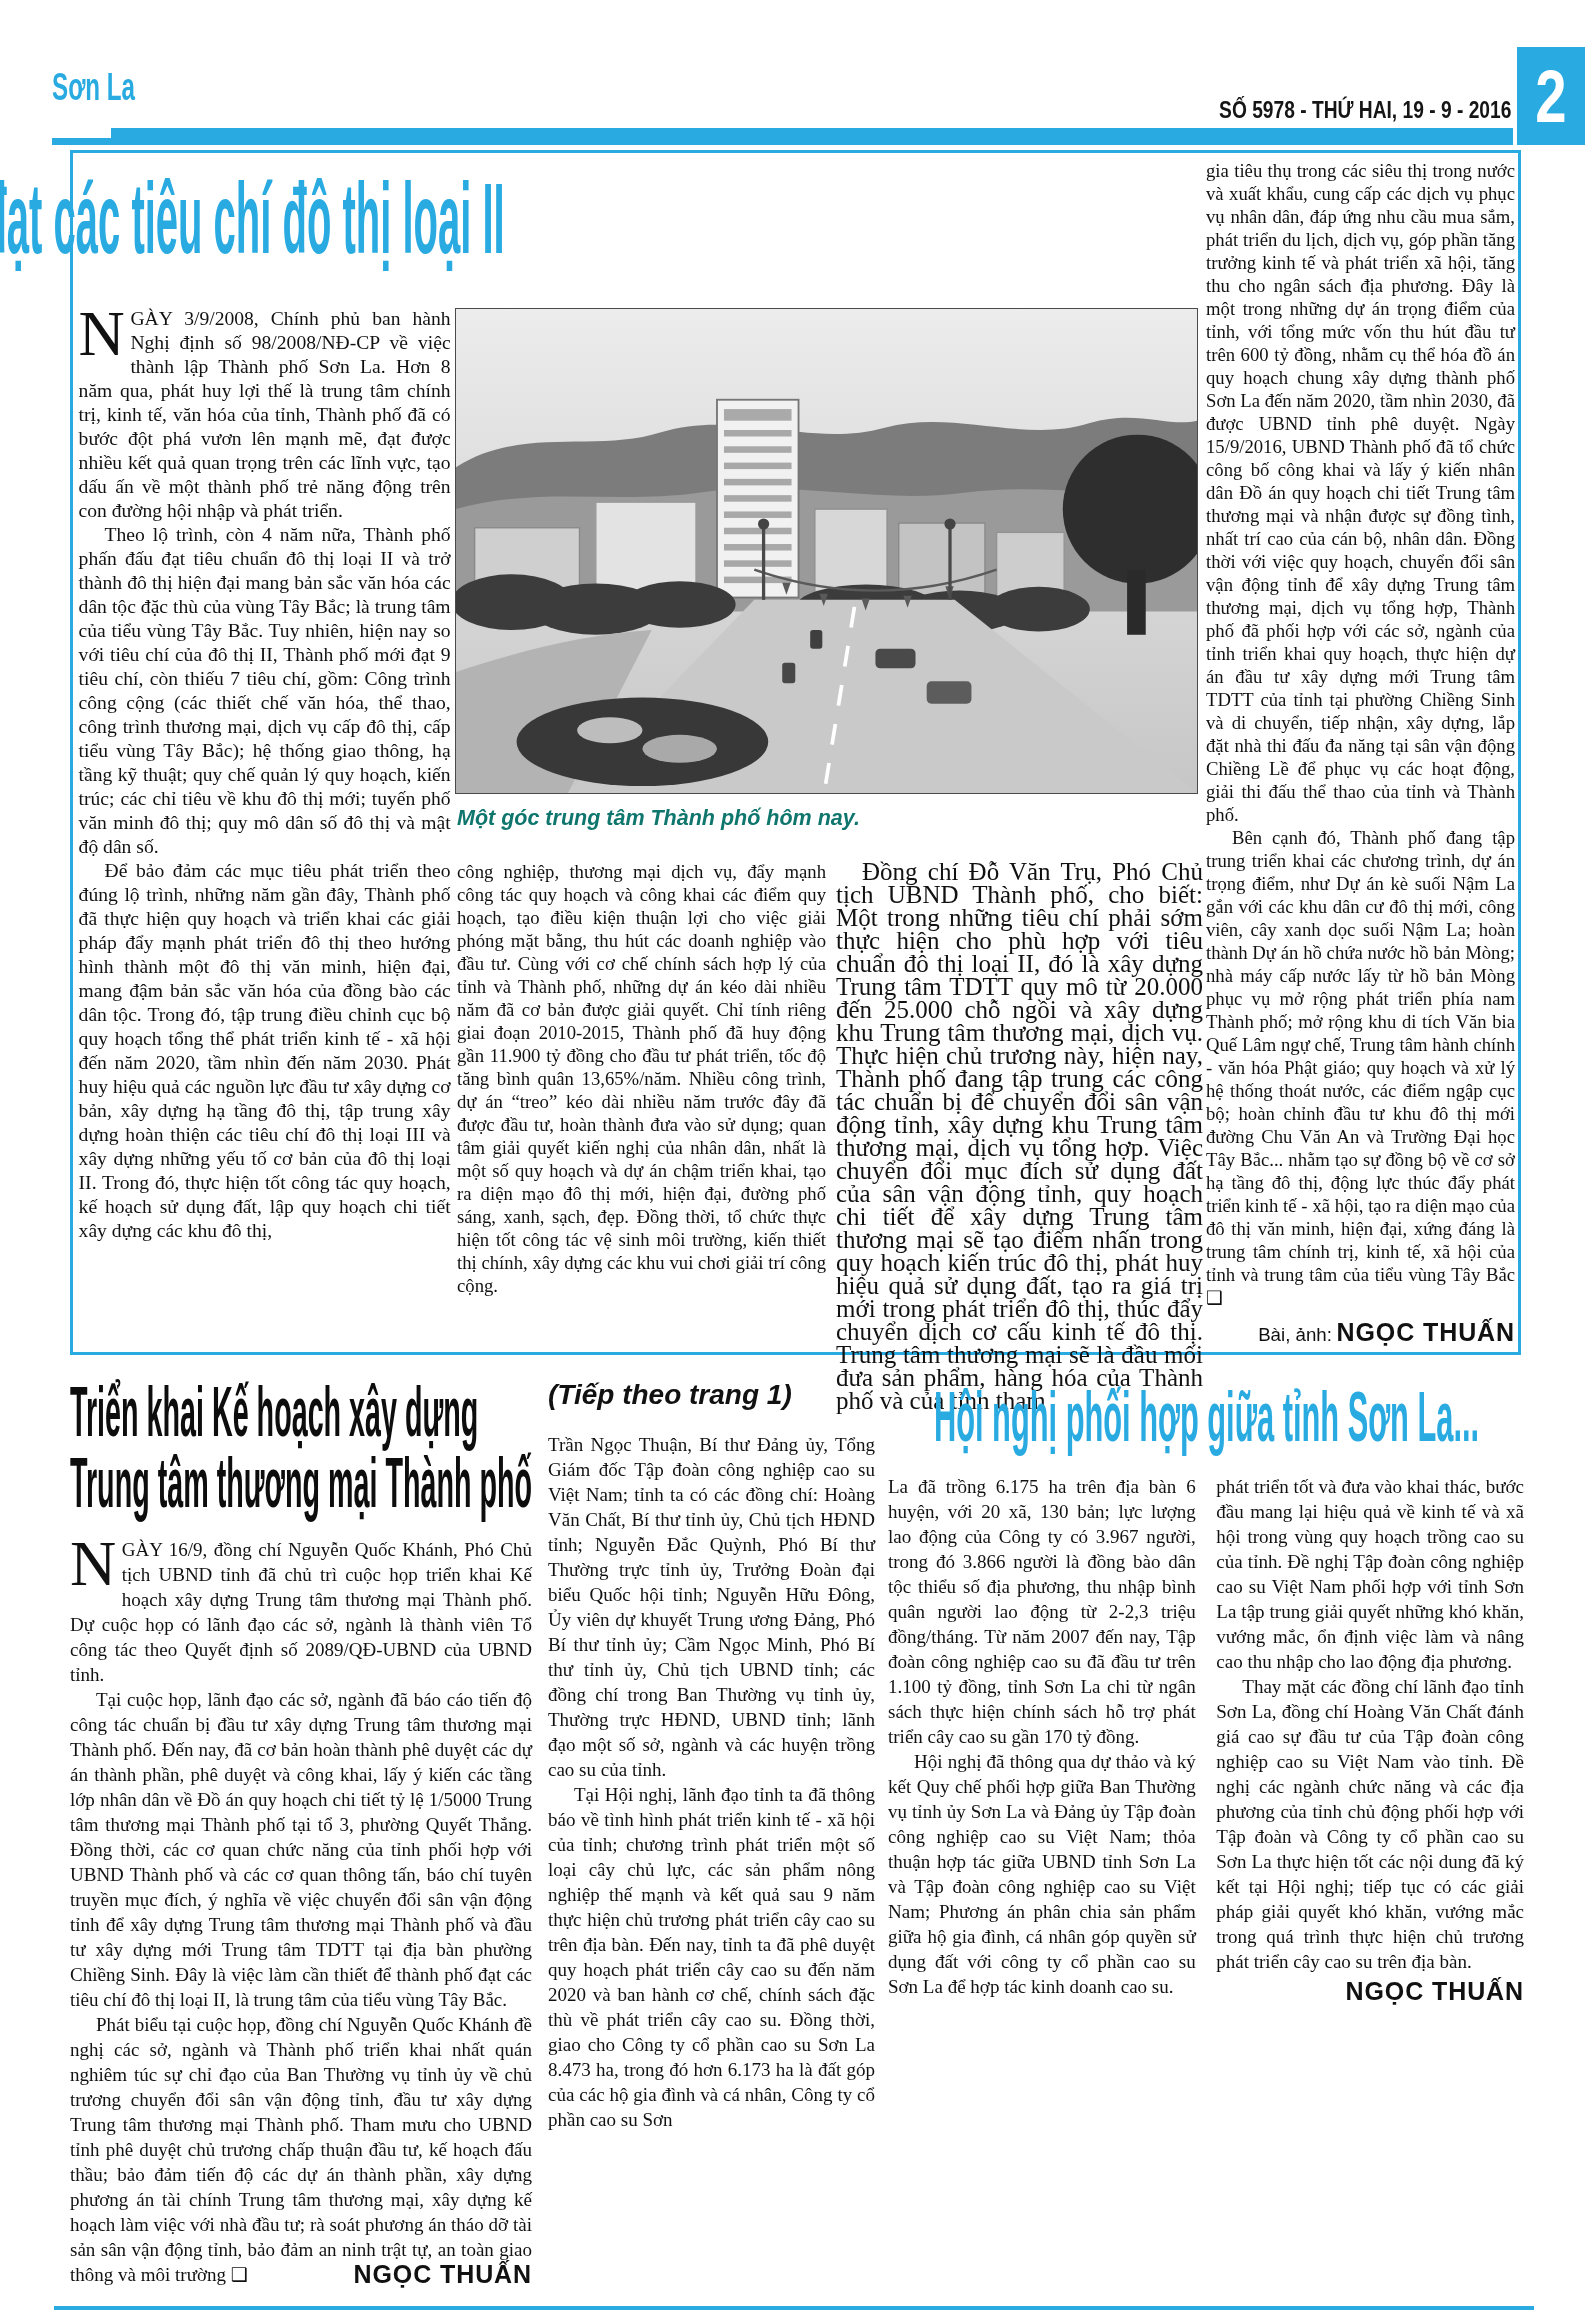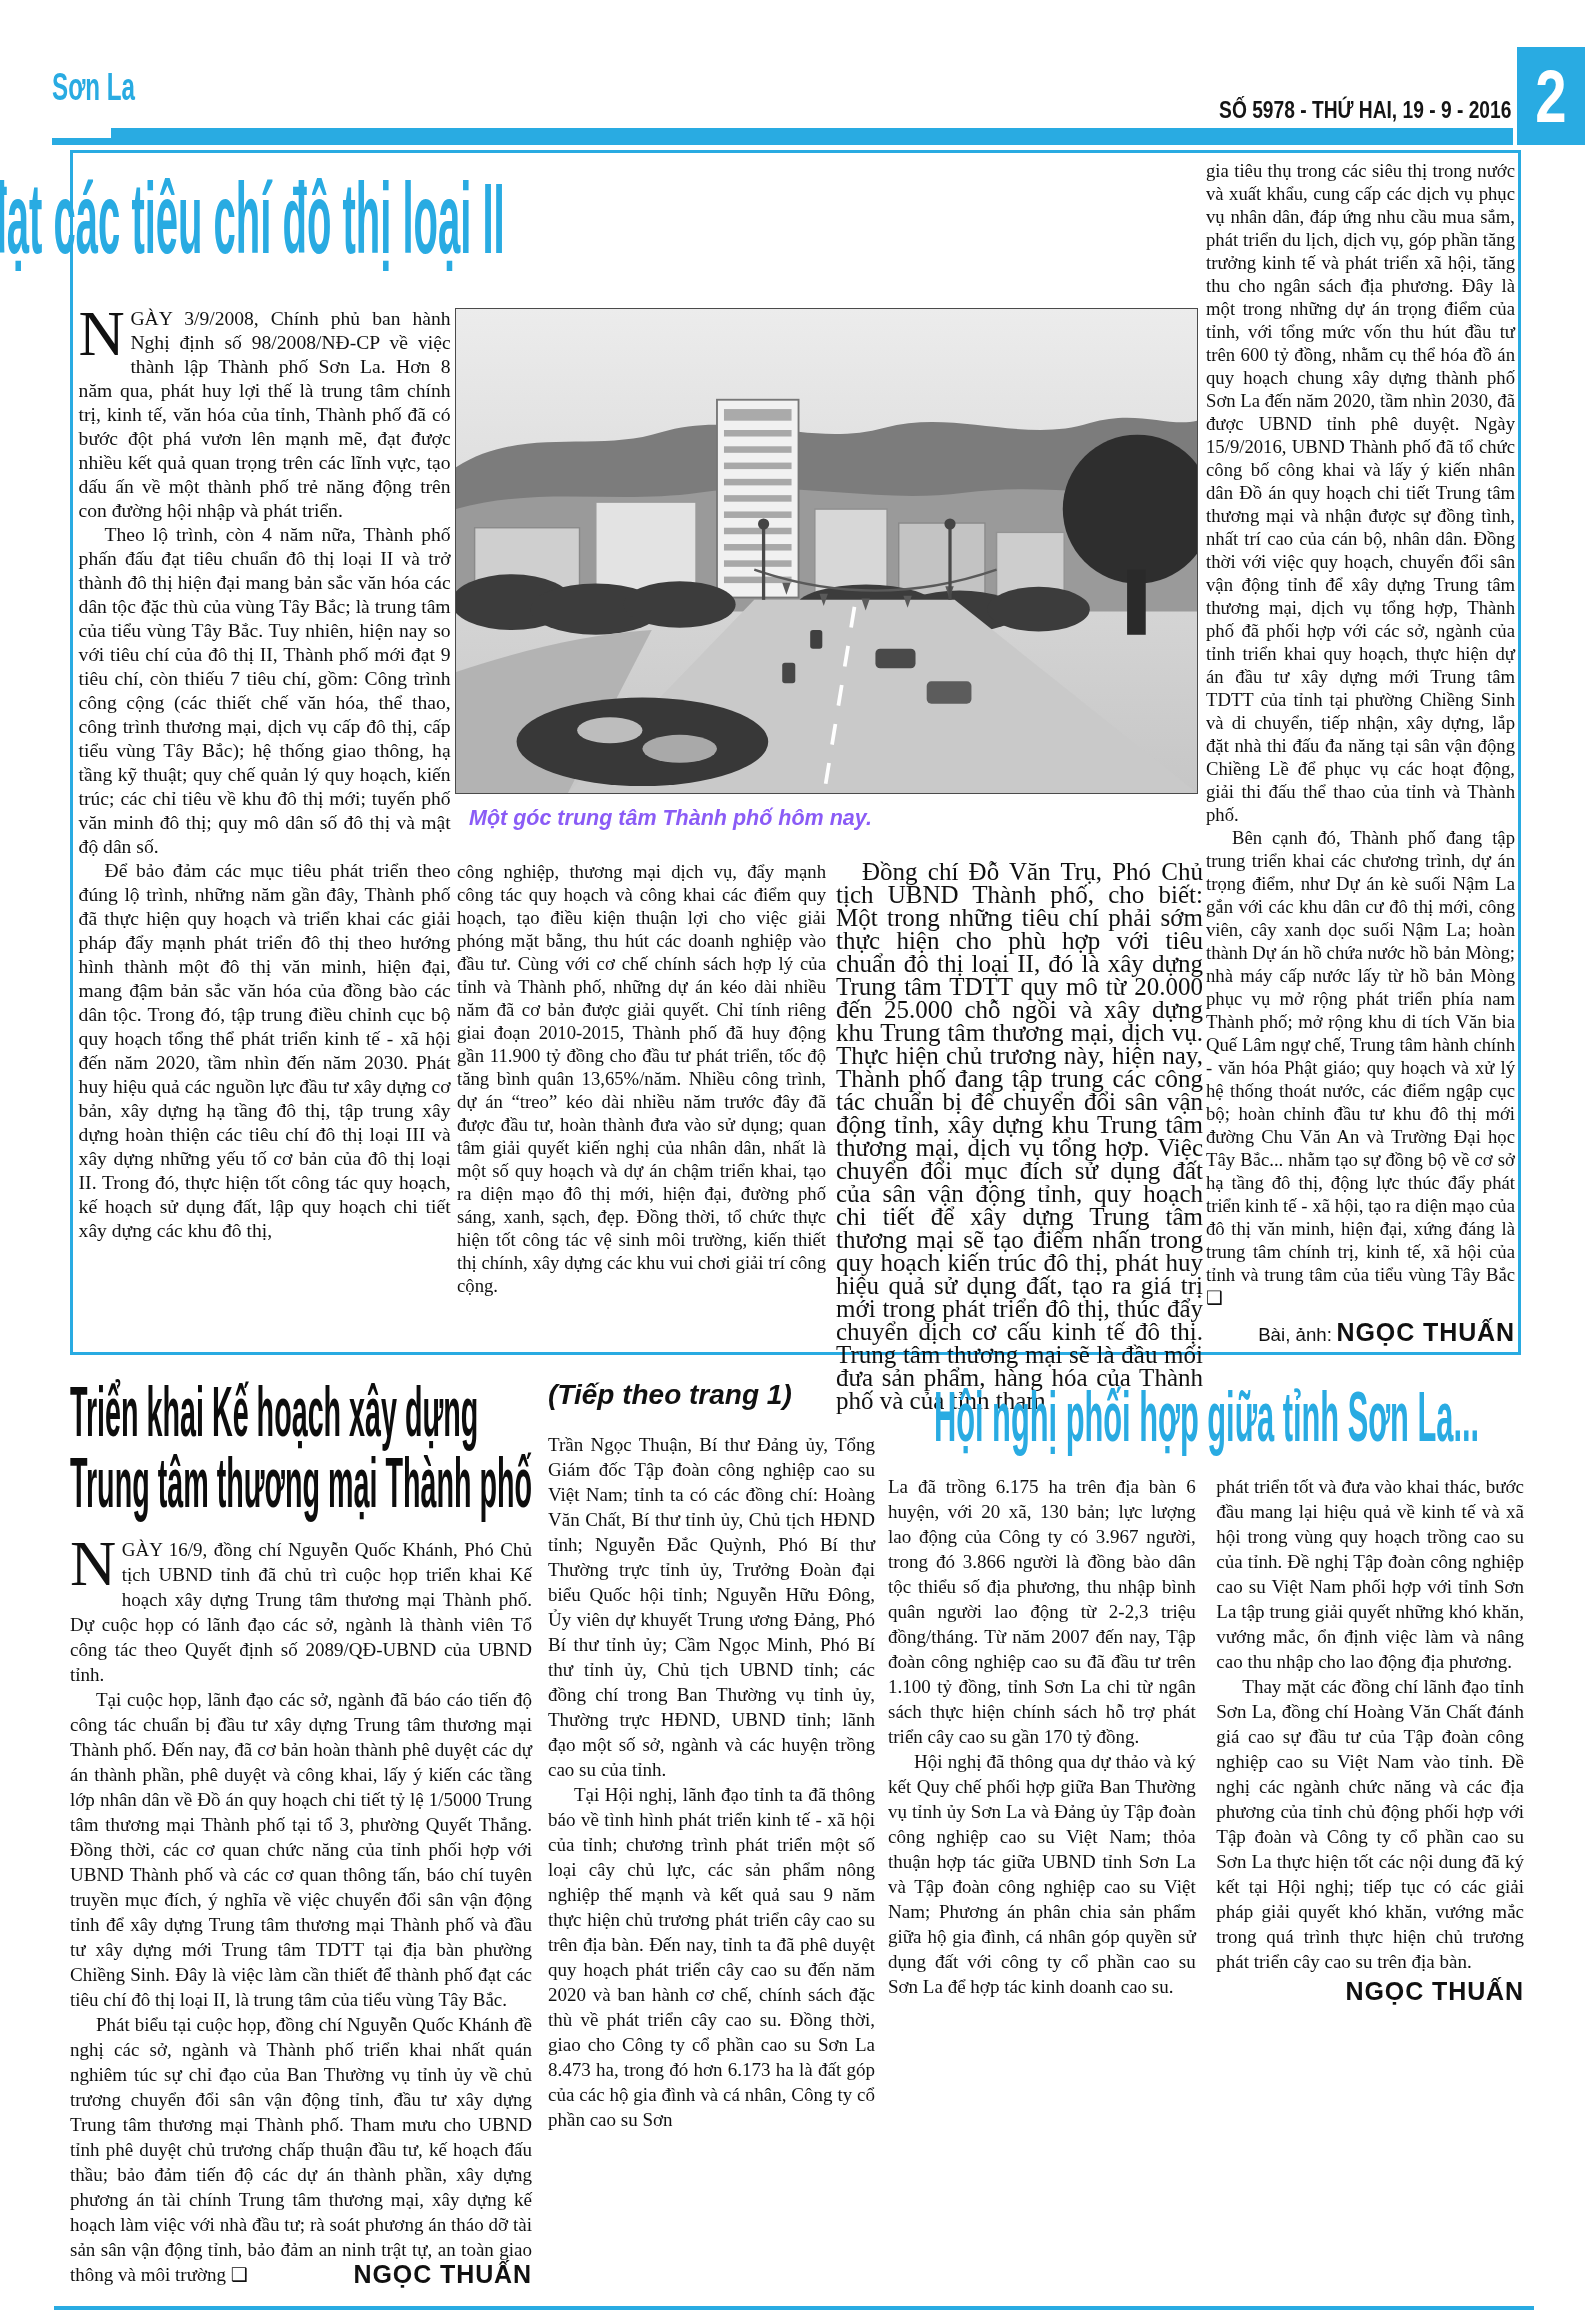--- a/index.html
+++ b/index.html
@@ -29,21 +29,21 @@
   .col1{left:5.6px;top:154px;width:372px;font-size:19.6px;line-height:24px;}
   .col2{left:384px;top:707px;width:369px;font-size:18.7px;line-height:23px;}
   .col3{left:763px;top:707px;width:367px;font-size:25px;line-height:23px;}
   .col4{left:1133px;top:5.6px;width:309px;font-size:18.7px;line-height:23px;}
   .dropcap{float:left;font-size:64px;line-height:49px;padding:1.9px 5.6px 0 0;font-weight:normal;}
   .photo-wrap{position:absolute;left:382px;top:155px;width:743px;height:486px;
         border:1.4px solid #4a4a4a;box-sizing:border-box;background:#ddd;}
   .photo-wrap svg{width:100%;height:100%;display:block;}
   .caption{position:absolute;left:384px;top:653px;width:743px;
         font-family:"Liberation Sans",sans-serif;font-weight:bold;font-style:italic;
-        font-size:21.5px;color:#8b5cf6;margin-left:12px;}
+        font-size:21.5px;color:#0f766e;}
   .main-byline{text-align:right;margin-top:12px;}
   .byline-prefix{font-family:"Liberation Sans",sans-serif;font-size:18.7px;}
   .byline-name{font-family:"Liberation Sans",sans-serif;font-weight:bold;font-size:25px;letter-spacing:0.9px;}
   
   .left-article{left:70px;top:1377px;width:462px;}
   .black-headline{font-family:"Liberation Sans",sans-serif;font-weight:bold;font-size:70px;
         color:#0d0d0d;line-height:71px;white-space:nowrap;display:block;
         transform:scaleX(.41);transform-origin:left top;}
   .left-body{margin-top:18px;font-size:19px;line-height:25px;}
   .left-byline{text-align:right;margin-top:-25px;}

